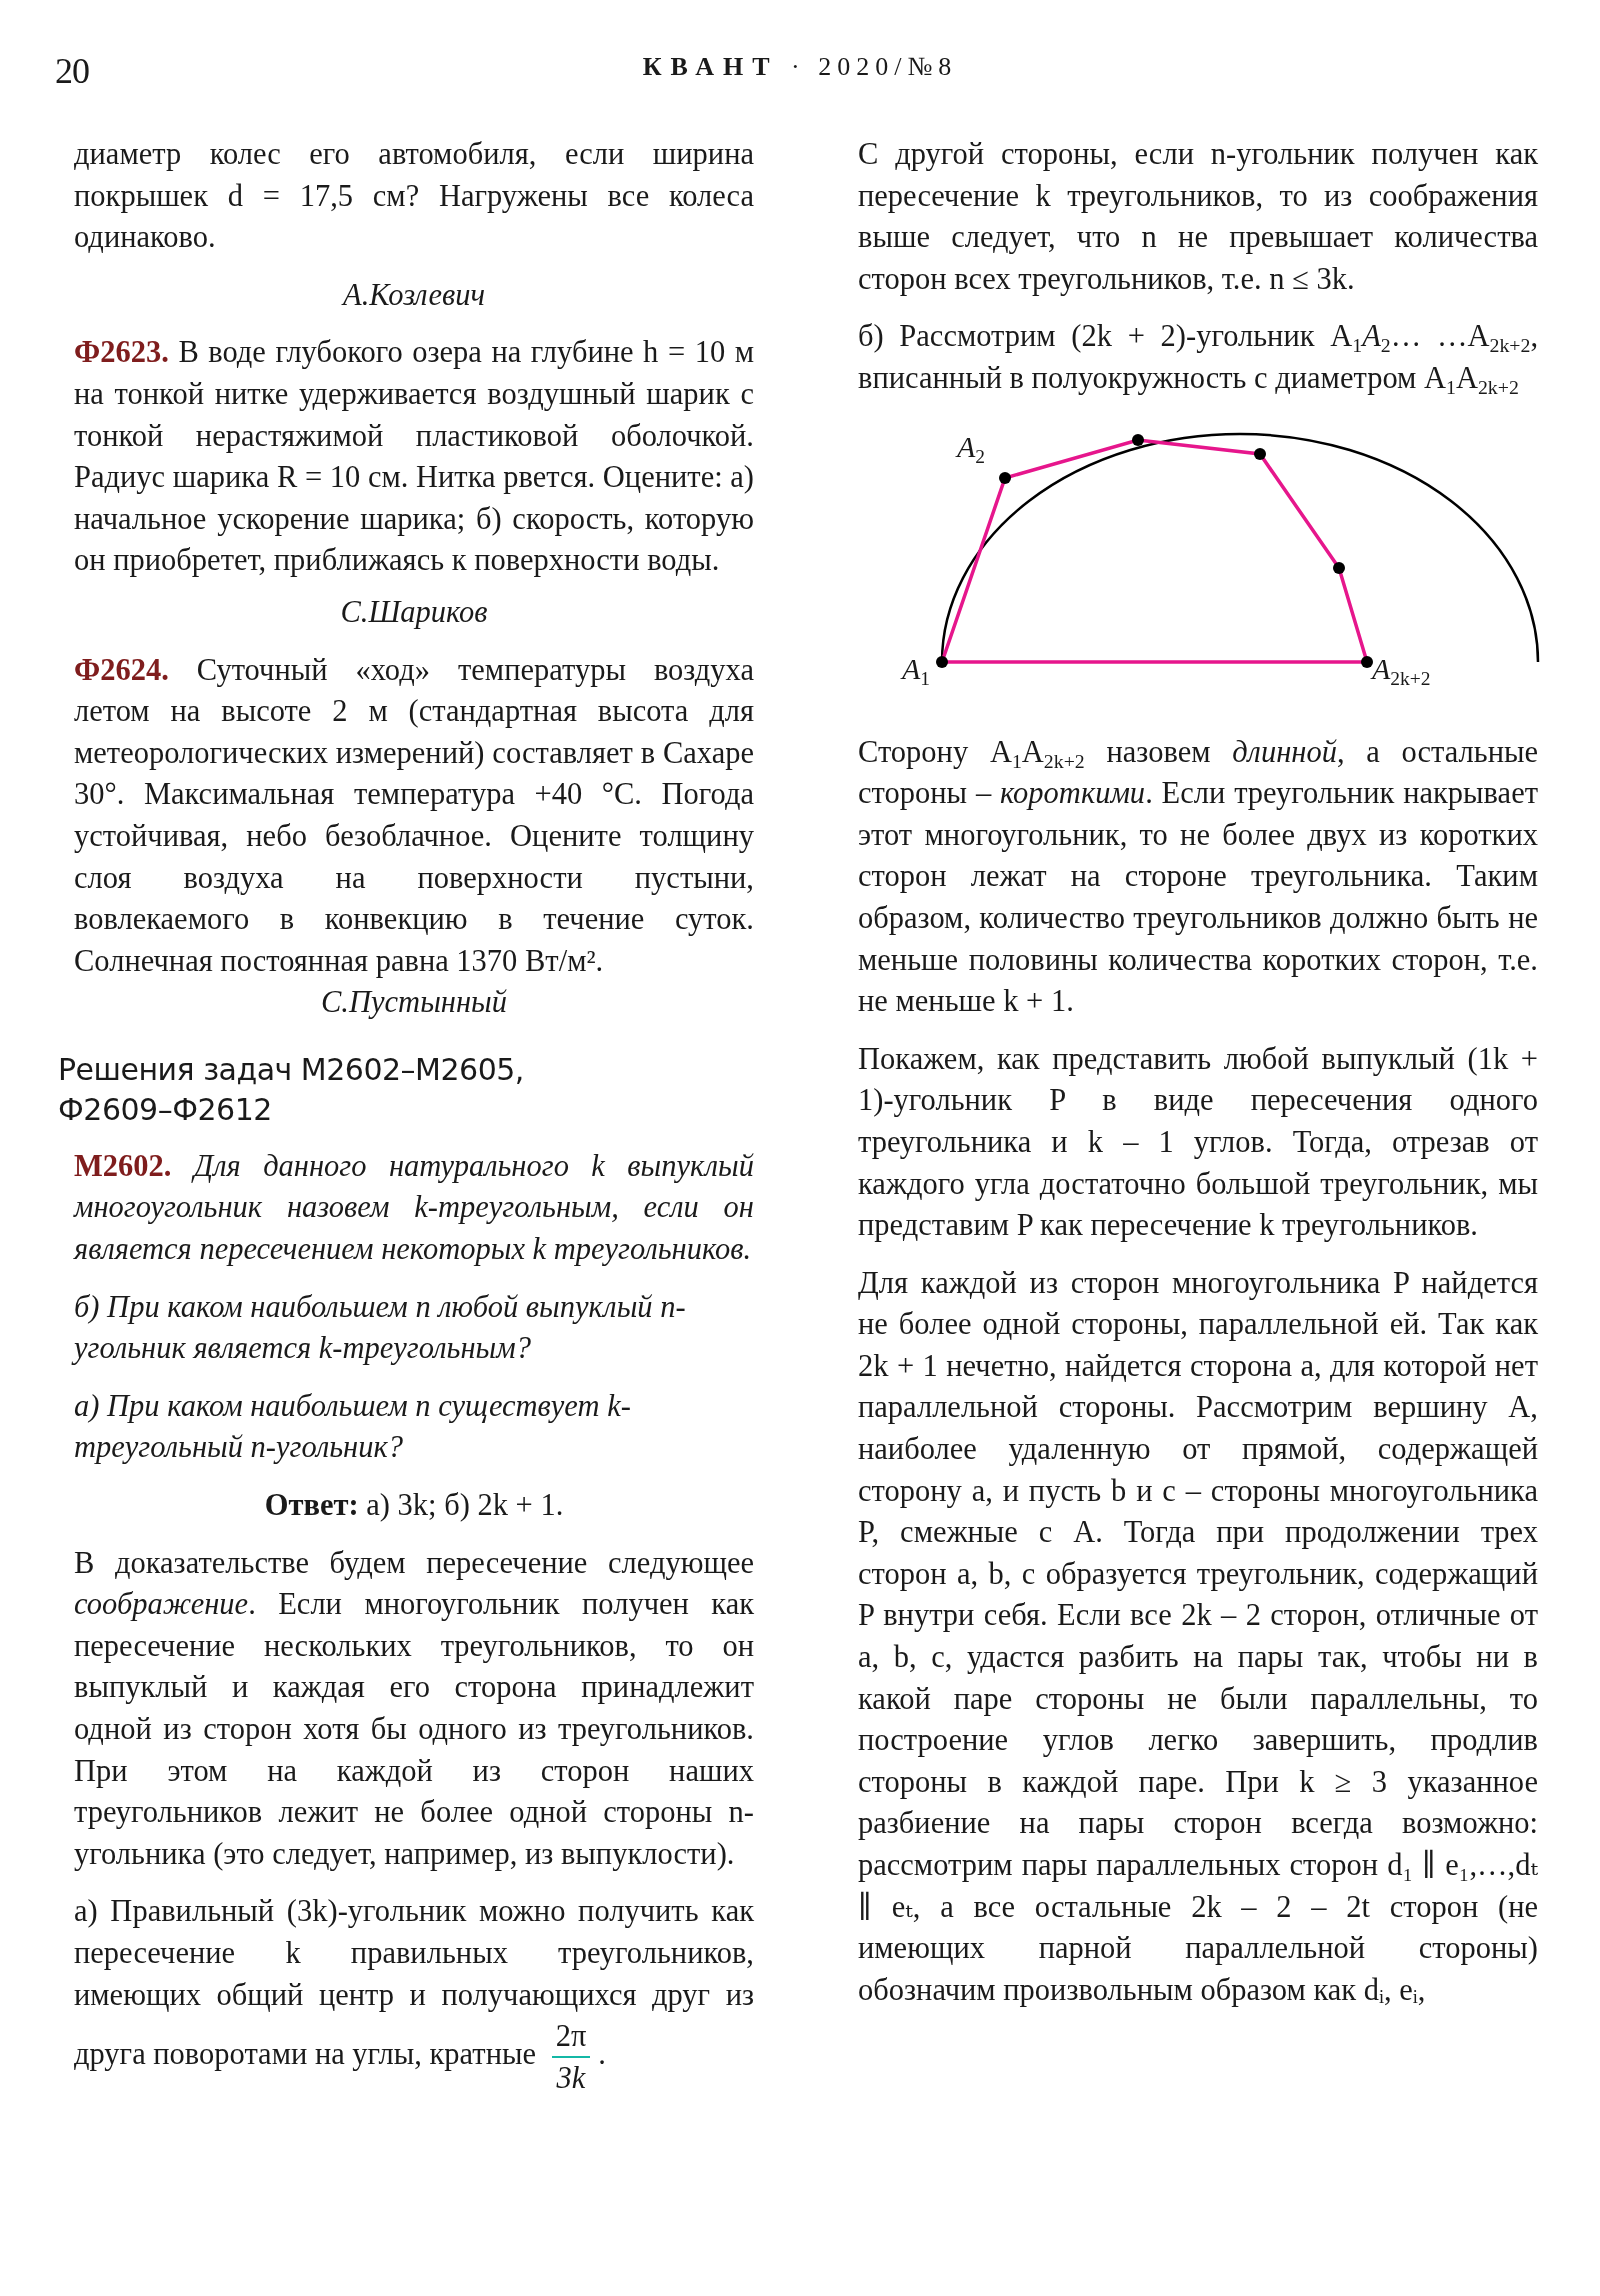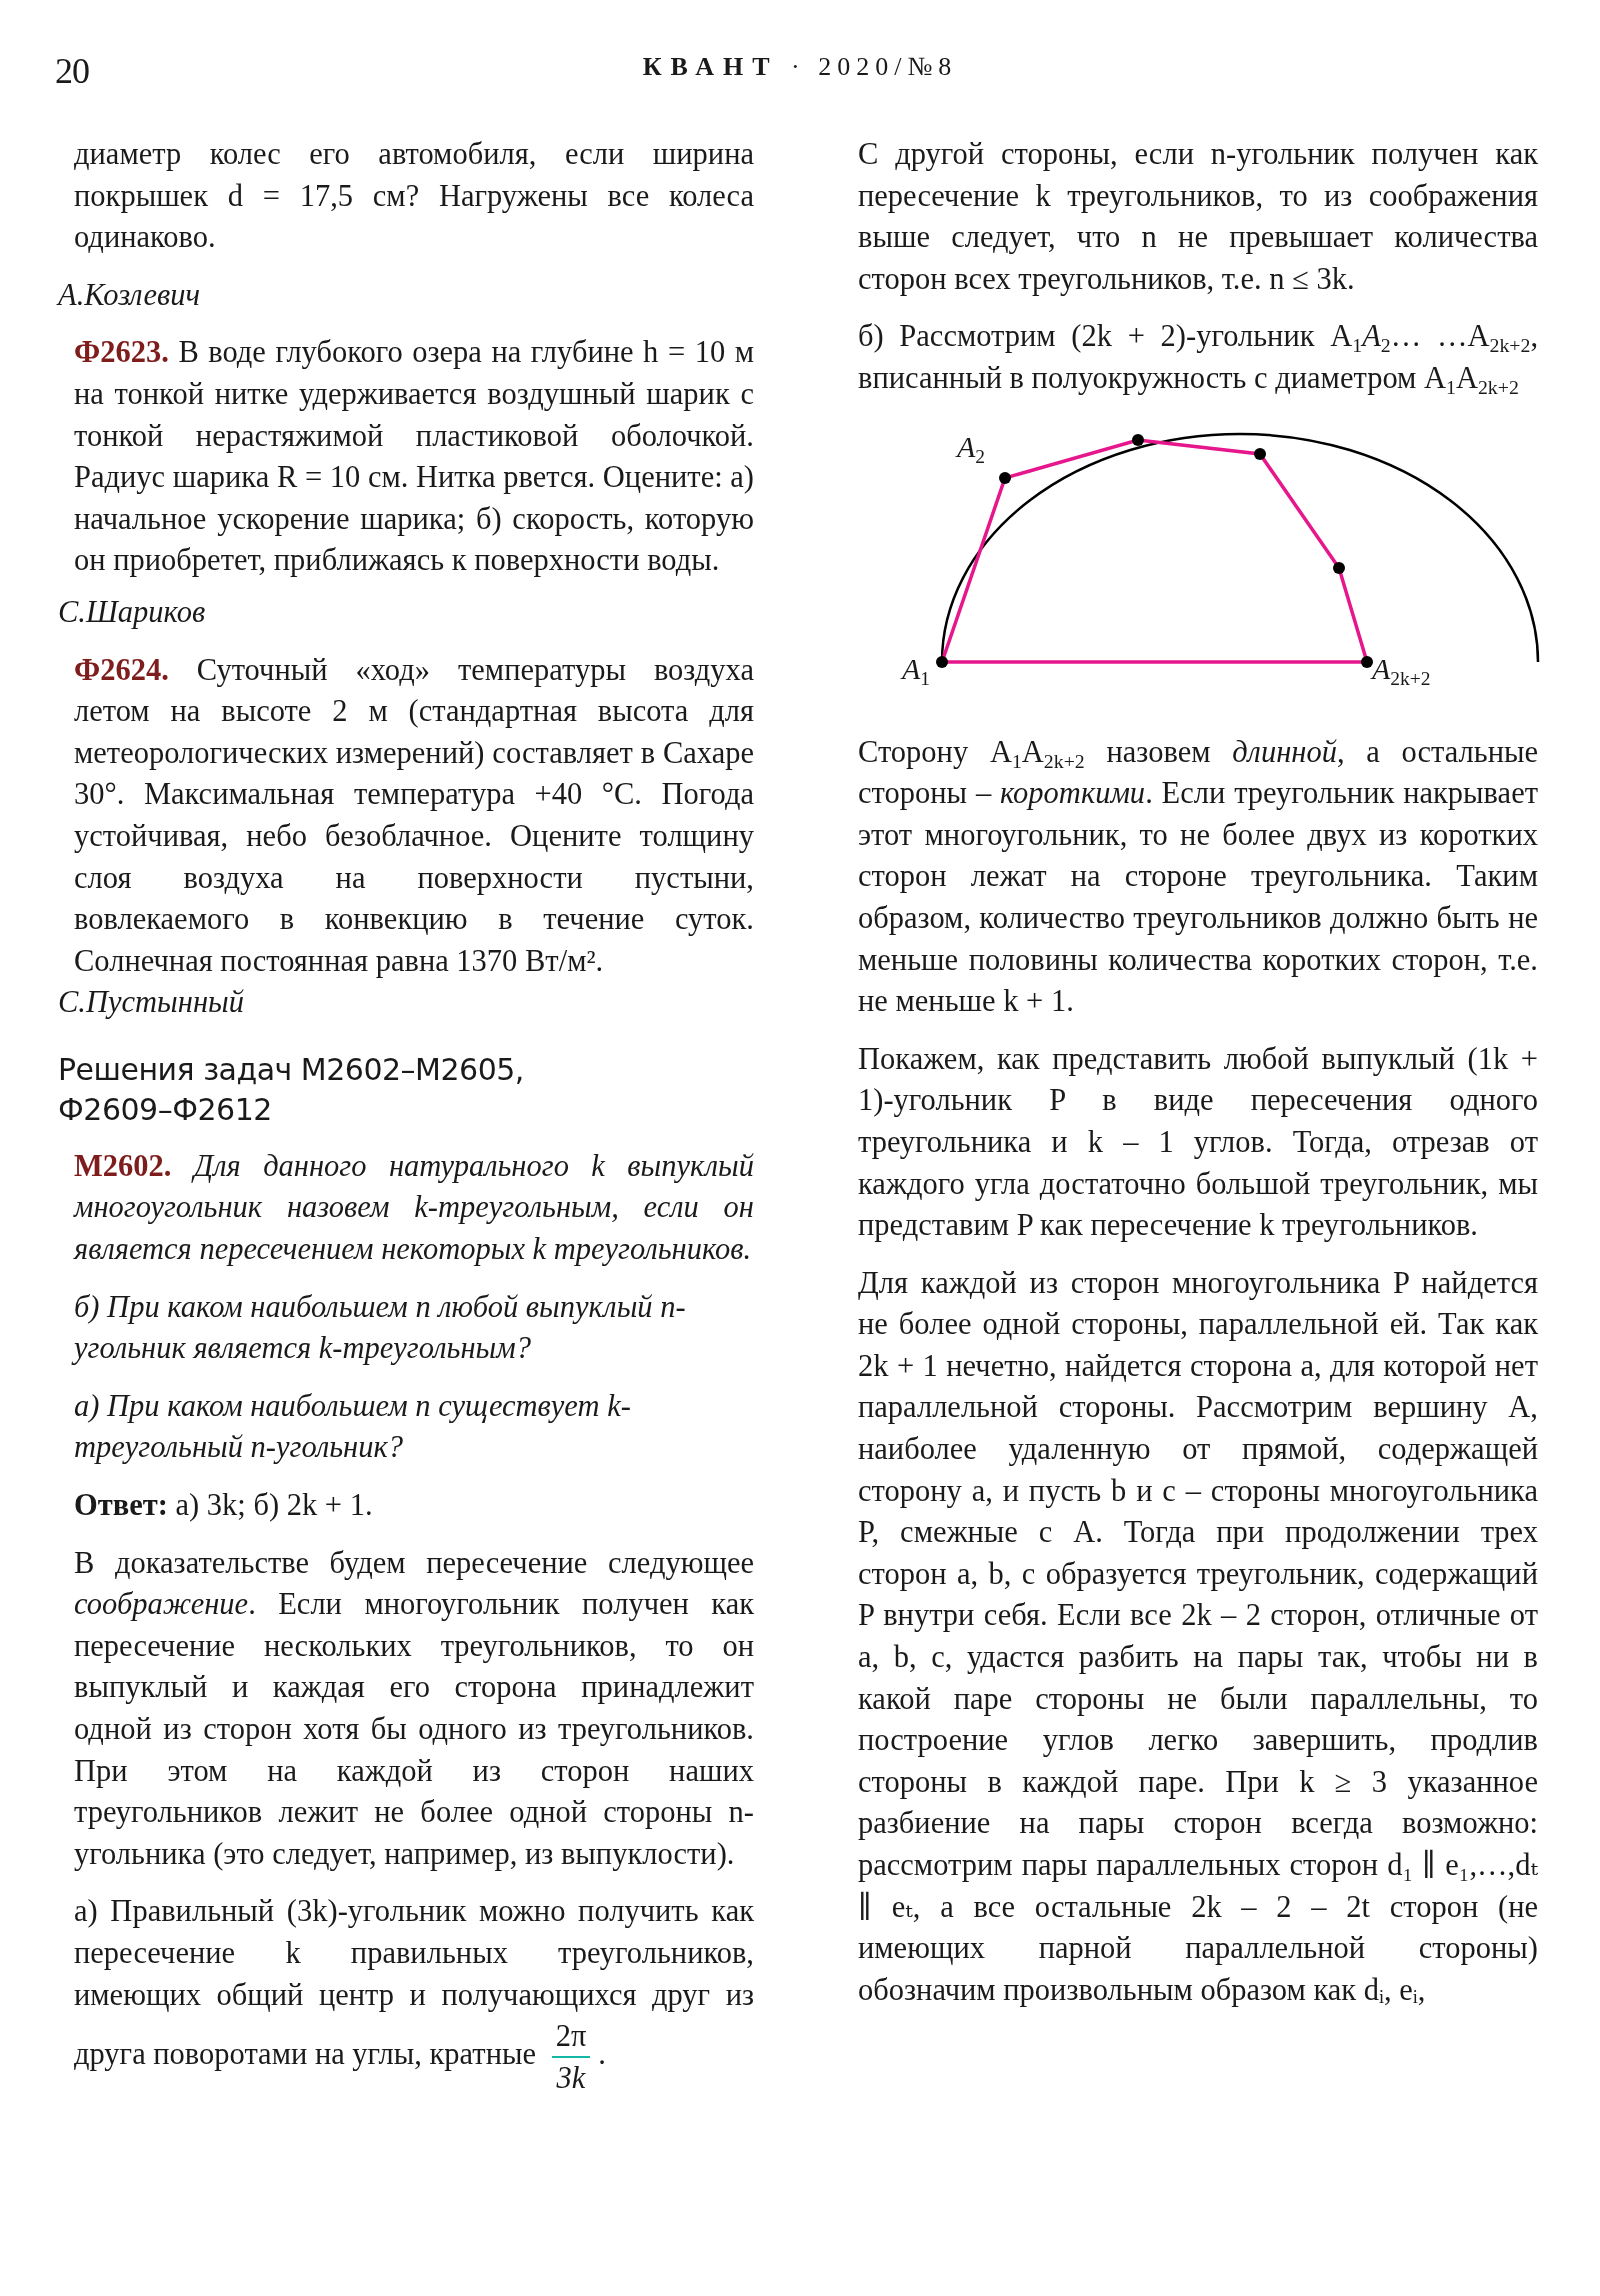--- a/index.html
+++ b/index.html
@@ -8,21 +8,21 @@
   .page-number { position:absolute; left:55px; top:50px; font-size:36px; letter-spacing:-1px; }
   .running-head { position:absolute; left:0; width:1600px; top:52px; text-align:center;
                   font-size:26px; letter-spacing:6px; }
   .running-head .mag { font-weight:bold; letter-spacing:9px; }
   .col { position:absolute; top:118px; width:712px; font-size:30.5px; line-height:41.6px; text-align:justify; }
   .col-left { left:58px; }
   .col-right { left:842px; top:118px; width:712px; }
   .col p { margin:16px; }
   .problem { margin-bottom:10px !important; }
   .pnum { color:#7f1d1d; font-weight:bold; }
-  .author { text-align:left; font-style:italic; margin:0 0 12px 0 !important; }
+  .author { text-align:center; font-style:italic; margin:0 0 12px 0 !important; }
   .it { font-style:italic; }
   .answer-label { font-weight:bold; }
   .section-title { font-family:"DejaVu Sans","Liberation Sans",sans-serif; font-weight:normal;
                    font-size:30px; line-height:40px; text-align:left; margin:26px 0 10px 0 !important; letter-spacing:-0.5px; }
   sub { font-size:65%; vertical-align:-0.3em; line-height:0; }
   .frac { display:inline-block; vertical-align:middle; text-align:center; margin:0 8px; line-height:40px; }
   .frac .num { display:block; border-bottom:2px solid #14b8a6; padding:0 4px; }
   .frac .den { display:block; font-style:italic; }
   .figure { position:relative; width:712px; height:300px; margin:4px 0 2px 0; }
   .figure svg { position:absolute; left:0; top:0; }
@@ -59,21 +59,21 @@
     <span>Ф2609–Ф2612</span>
   </p>
 
   <p>
     <span class="pnum">М2602.</span>
     <span class="it">Для данного натурального k выпуклый многоугольник назовем k-треугольным, если он является пересечением некоторых k треугольников.</span>
   </p>
   <p class="it" style="text-align:left; margin-bottom:14px">б) При каком наибольшем n любой выпуклый n-угольник является k-треугольным?</p>
   <p class="it" style="text-align:left">а) При каком наибольшем n существует k-треугольный n-угольник?</p>
 
-  <p style="text-align:left">
+  <p style="text-align:center">
     <span class="answer-label">Ответ:</span>
     <span>а) 3k; б) 2k + 1.</span>
   </p>
   <p>
     <span>В доказательстве будем пересечение следующее</span>
     <span class="it">соображение</span><span>. Если многоугольник получен как пересечение нескольких треугольников, то он выпуклый и каждая его сторона принадлежит одной из сторон хотя бы одного из треугольников. При этом на каждой из сторон наших треугольников лежит не более одной стороны n-угольника (это следует, например, из выпуклости).</span>
   </p>
   <p>
     <span>а) Правильный (3k)-угольник можно получить как пересечение k правильных треугольников, имеющих общий центр и получающихся друг из друга поворотами на углы, кратные</span>
     <span class="frac">

